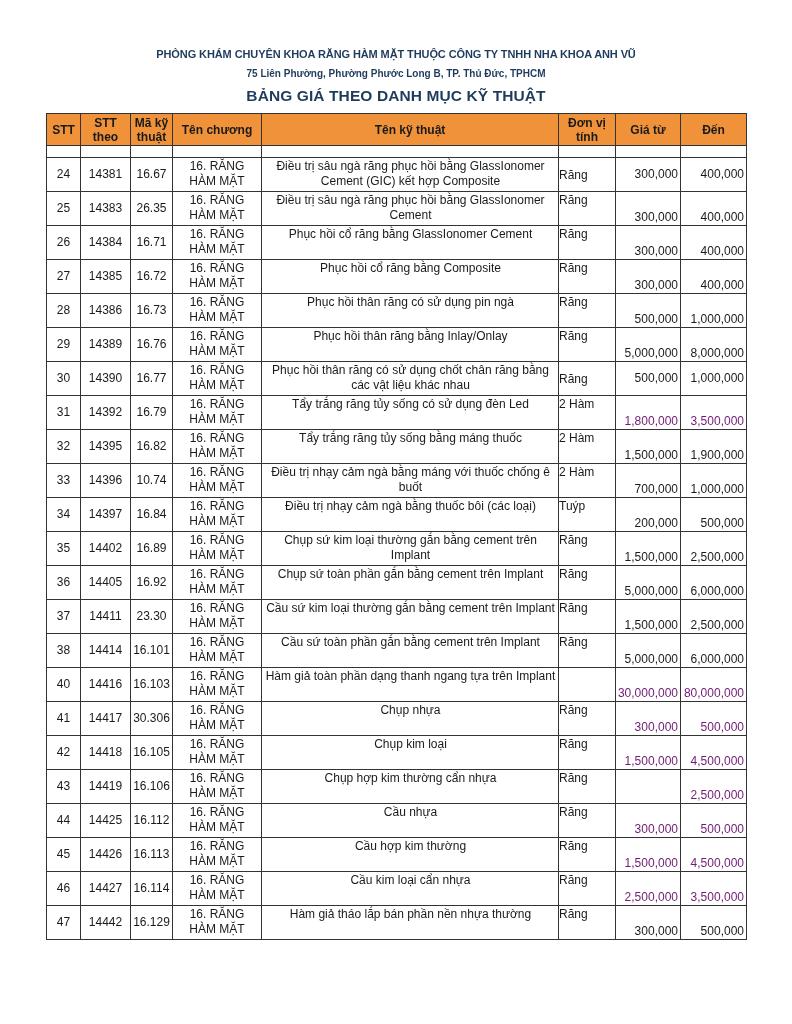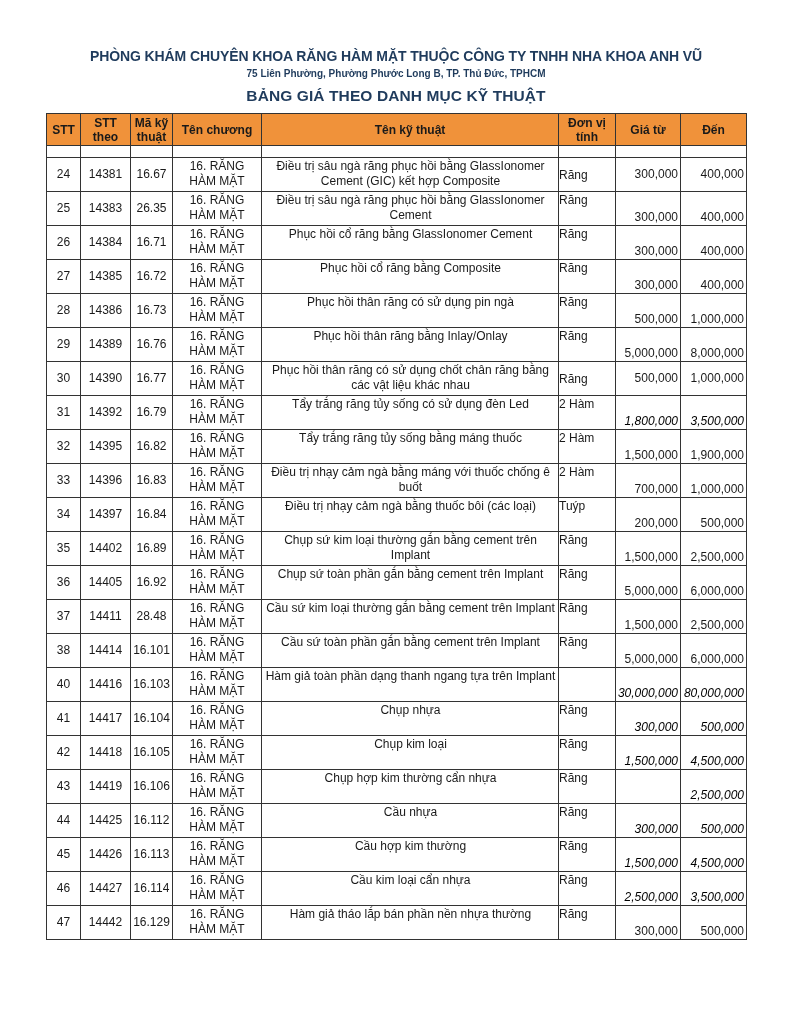--- a/index.html
+++ b/index.html
@@ -1,32 +1,32 @@
 <!DOCTYPE html>
 <html><head>
 <meta charset="utf-8">
 <style>
   html, body { margin: 0; padding: 0; background: #ffffff; }
   body { width: 792px; height: 1024px; position: relative; overflow: hidden; font-family: "Liberation Sans", sans-serif; color: #1a1a1a; }
   .hdr { position: absolute; left: 0; width: 792px; text-align: center; color: #1f3b5c; font-weight: bold; }
-  .hdr1 { top: 48px; font-size: 14px; letter-spacing: -0.1px; }
+  .hdr1 { top: 48px; font-size: 11px; letter-spacing: -0.1px; }
   .hdr2 { top: 68px; font-size: 10px; }
   .hdr3 { top: 87px; font-size: 15.5px; letter-spacing: 0.1px; }
   table { position: absolute; left: 46px; top: 113px; border-collapse: collapse; table-layout: fixed; width: 700px; }
   th, td { border: 1px solid #333; padding: 0; font-size: 12px; line-height: 14.5px; }
   th { background: #f0923a; color: #1a1a1a; font-weight: bold; height: 31px; text-align: center; vertical-align: middle; font-size: 12px; line-height: 14px; }
   td { height: 32px; vertical-align: top; }
   tr.blank td { height: 11px; }
   .c-stt, .c-theo, .c-ma { text-align: center; vertical-align: middle; }
   .c-chuong { text-align: center; padding-top: 1px; }
   .c-ten { text-align: center; padding: 1px 2px 0 3px; }
   .c-dv { text-align: left; padding-top: 1px; }
   .c-tu, .c-den { text-align: right; padding-right: 2px; vertical-align: bottom; padding-bottom: 1px; }
   .c-tu.mid, .c-den.mid { vertical-align: middle; }
-  .red { color: #000000; font-style: italic; }
+  .red { color: #701a75; }
 </style>
 </head>
 <body>
 
 <div class="hdr hdr1">PHÒNG KHÁM CHUYÊN KHOA RĂNG HÀM MẶT THUỘC CÔNG TY TNHH NHA KHOA ANH VŨ</div>
 <div class="hdr hdr2">75 Liên Phường, Phường Phước Long B, TP. Thủ Đức, TPHCM</div>
 <div class="hdr hdr3">BẢNG GIÁ THEO DANH MỤC KỸ THUẬT</div>
 
 <table>
   <colgroup>
@@ -148,21 +148,21 @@
         <td class="c-ma">16.82</td>
         <td class="c-chuong"><span style="display: inline-block; width: 62px;">16. RĂNG HÀM MẶT</span></td>
         <td class="c-ten">Tẩy trắng răng tủy sống bằng máng thuốc</td>
         <td class="c-dv">2 Hàm</td>
         <td class="c-tu">1,500,000</td>
         <td class="c-den">1,900,000</td>
       </tr>
       <tr>
         <td class="c-stt">33</td>
         <td class="c-theo">14396</td>
-        <td class="c-ma">16.83</td>
+        <td class="c-ma">10.74</td>
         <td class="c-chuong"><span style="display: inline-block; width: 62px;">16. RĂNG HÀM MẶT</span></td>
         <td class="c-ten">Điều trị nhạy cảm ngà bằng máng với thuốc chống ê buốt</td>
         <td class="c-dv">2 Hàm</td>
         <td class="c-tu">700,000</td>
         <td class="c-den">1,000,000</td>
       </tr>
       <tr>
         <td class="c-stt">34</td>
         <td class="c-theo">14397</td>
         <td class="c-ma">16.84</td>
@@ -188,21 +188,21 @@
         <td class="c-ma">16.92</td>
         <td class="c-chuong"><span style="display: inline-block; width: 62px;">16. RĂNG HÀM MẶT</span></td>
         <td class="c-ten">Chụp sứ toàn phần gắn bằng cement trên Implant</td>
         <td class="c-dv">Răng</td>
         <td class="c-tu">5,000,000</td>
         <td class="c-den">6,000,000</td>
       </tr>
       <tr>
         <td class="c-stt">37</td>
         <td class="c-theo">14411</td>
-        <td class="c-ma">28.48</td>
+        <td class="c-ma">23.30</td>
         <td class="c-chuong"><span style="display: inline-block; width: 62px;">16. RĂNG HÀM MẶT</span></td>
         <td class="c-ten">Cầu sứ kim loại thường gắn bằng cement trên Implant</td>
         <td class="c-dv">Răng</td>
         <td class="c-tu">1,500,000</td>
         <td class="c-den">2,500,000</td>
       </tr>
       <tr>
         <td class="c-stt">38</td>
         <td class="c-theo">14414</td>
         <td class="c-ma">16.101</td>
@@ -218,21 +218,21 @@
         <td class="c-ma">16.103</td>
         <td class="c-chuong"><span style="display: inline-block; width: 62px;">16. RĂNG HÀM MẶT</span></td>
         <td class="c-ten">Hàm giả toàn phần dạng thanh ngang tựa trên Implant</td>
         <td class="c-dv"></td>
         <td class="c-tu red">30,000,000</td>
         <td class="c-den red">80,000,000</td>
       </tr>
       <tr>
         <td class="c-stt">41</td>
         <td class="c-theo">14417</td>
-        <td class="c-ma">16.104</td>
+        <td class="c-ma">30.306</td>
         <td class="c-chuong"><span style="display: inline-block; width: 62px;">16. RĂNG HÀM MẶT</span></td>
         <td class="c-ten">Chụp nhựa</td>
         <td class="c-dv">Răng</td>
         <td class="c-tu red">300,000</td>
         <td class="c-den red">500,000</td>
       </tr>
       <tr>
         <td class="c-stt">42</td>
         <td class="c-theo">14418</td>
         <td class="c-ma">16.105</td>

